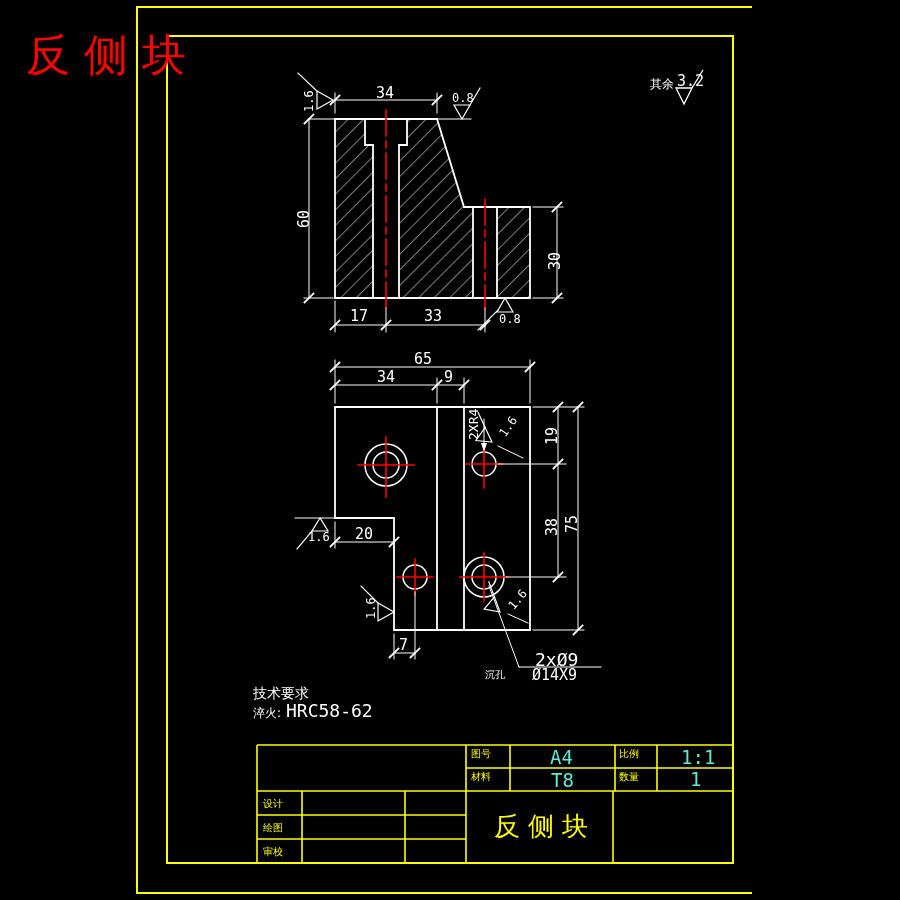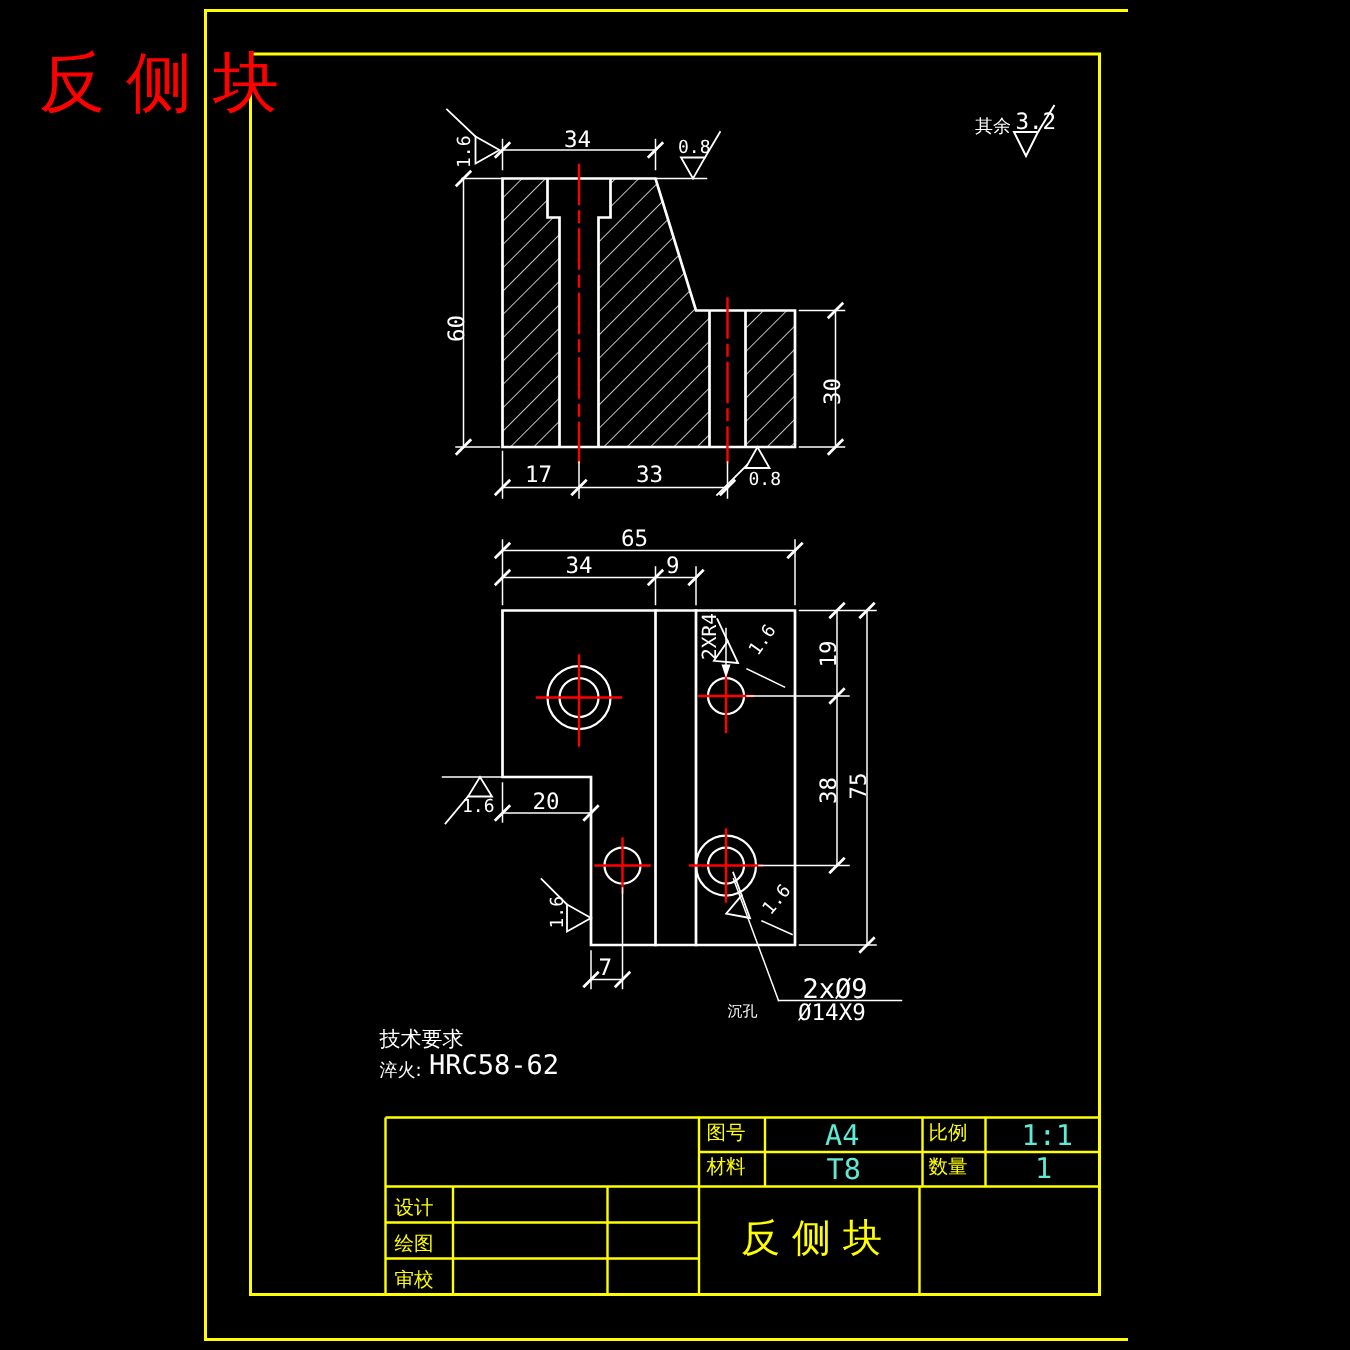--- a/index.html
+++ b/index.html
@@ -8,21 +8,21 @@
   #drawing{position:absolute;left:0;top:0;}
   .txt{position:absolute;color:#fff;white-space:nowrap;line-height:1;
        font-family:"DejaVu Sans Mono", monospace;}
   .dim{font-size:15px;}
   .fin{font-size:12px;}
   .rot{transform:rotate(-90deg);transform-origin:0 0;}
   .cjk{font-family:"DejaVu Sans", sans-serif;text-align:center;}
   .yel{color:#ffff00;font-family:"DejaVu Sans", sans-serif;}
   #page-title{position:absolute;left:26px;top:26px;color:#ff0000;font-size:44px;
       letter-spacing:14px;font-family:"DejaVu Sans", sans-serif;}
-  .tb-label{font-size:13px;}
+  .tb-label{font-size:10px;}
   .tb-val{font-size:19px;font-family:"DejaVu Sans Mono", monospace;color:#5eead4;}
   #part-name{font-size:26px;letter-spacing:8px;}
 </style>
 </head>
 <body>
 
 <div id="canvas">
 
 <svg id="drawing" width="900" height="900" viewBox="0 0 900 900">
   <defs>

